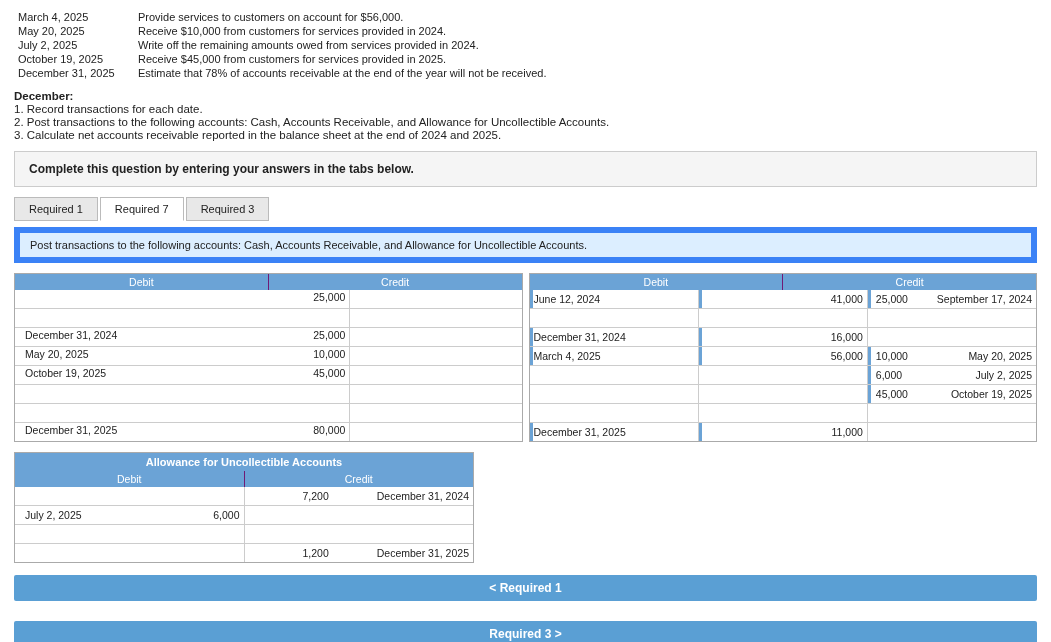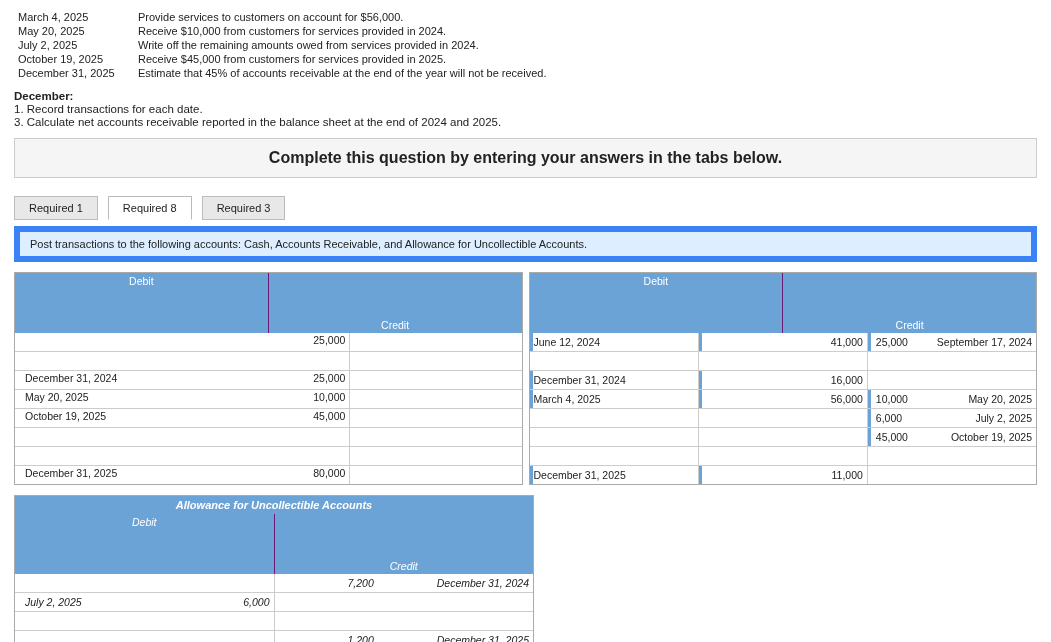--- a/index.html
+++ b/index.html
@@ -32,28 +32,27 @@
     .required-block {
       margin: 8px 0 10px 0;
       font-size: 11.5px;
     }
     .required-block p { margin: 1px 0; }
     .required-block strong { font-weight: bold; }
     .instruction-box {
       background: #f5f5f5;
       border: 1px solid #ccc;
       padding: 10px 14px;
-      margin-bottom: 18px;
-      font-size: 16px;
+      margin-bottom: 10px;
+      font-size: 12px;
       font-weight: bold;
-      text-align: center;
     }
     .tabs-row {
       display: flex;
-      gap: 8px;
+      gap: 0;
       margin-bottom: 6px;
       border-bottom: none;
     }
     .tab {
       padding: 5px 14px;
       border: 1px solid #bbb;
       background: #e8e8e8;
       cursor: pointer;
       font-size: 11px;
       margin-right: 2px;
@@ -92,21 +91,21 @@
       background: #6ba3d6;
     }
     .ledger-header .col {
       flex: 1;
       text-align: center;
       color: #fff;
       font-size: 10.5px;
       padding: 2px 4px;
       border-right: 1px solid #701a75;
     }
-    .ledger-header .col:last-child { border-right: none; margin-top: 44px; }
+    .ledger-header .col:last-child { border-right: none; }
     .ledger-row {
       display: flex;
       border-top: 1px solid #ccc;
       min-height: 18px;
     }
     .ledger-row:first-child { border-top: none; }
     .ledger-cell {
       flex: 1;
       padding: 1px 4px;
       border-right: 1px solid #ccc;
@@ -130,22 +129,21 @@
       left: 0;
       top: 0;
       bottom: 0;
       width: 3px;
       background: #6ba3d6;
     }
     .bottom-section {
       margin-top: 10px;
     }
     .allowance-ledger {
-      width: 520px;
-      font-style: italic;
+      width: 460px;
     }
     .bottom-nav {
       display: flex;
       justify-content: center;
       gap: 20px;
       margin-top: 12px;
       padding-bottom: 8px;
       flex-direction: column;
     }
     .nav-btn {
@@ -177,40 +175,41 @@
         <tr>
     <td>July 2, 2025</td>
     <td>Write off the remaining amounts owed from services provided in 2024.</td>
   </tr>
         <tr>
     <td>October 19, 2025</td>
     <td>Receive $45,000 from customers for services provided in 2025.</td>
   </tr>
         <tr>
     <td>December 31, 2025</td>
-    <td>Estimate that 45% of accounts receivable at the end of the year will not be received.</td>
+    <td>Estimate that 78% of accounts receivable at the end of the year will not be received.</td>
   </tr>
       </tbody>
   </table>
 
   <div class="required-block">
     <p><strong>December:</strong></p>
     <div id="required-items">
         <p>1. Record transactions for each date.</p>
+        <p>2. Post transactions to the following accounts: Cash, Accounts Receivable, and Allowance for Uncollectible Accounts.</p>
         <p>3. Calculate net accounts receivable reported in the balance sheet at the end of 2024 and 2025.</p>
       </div>
   </div>
 
   <div class="instruction-box">
     <span>Complete this question by entering your answers in the tabs below.</span>
   </div>
 
   <div class="tabs-row" id="tabs-container">
   <div class="tab">Required 1</div>
-      <div class="tab active">Required 8</div>
+      <div class="tab active">Required 7</div>
       <div class="tab">Required 3</div>
     </div>
 
   <div class="tab-desc">
     <span>Post transactions to the following accounts: Cash, Accounts Receivable, and Allowance for Uncollectible Accounts.</span>
   </div>
 
   <div class="ledgers-container">
 
     <div class="ledger">

